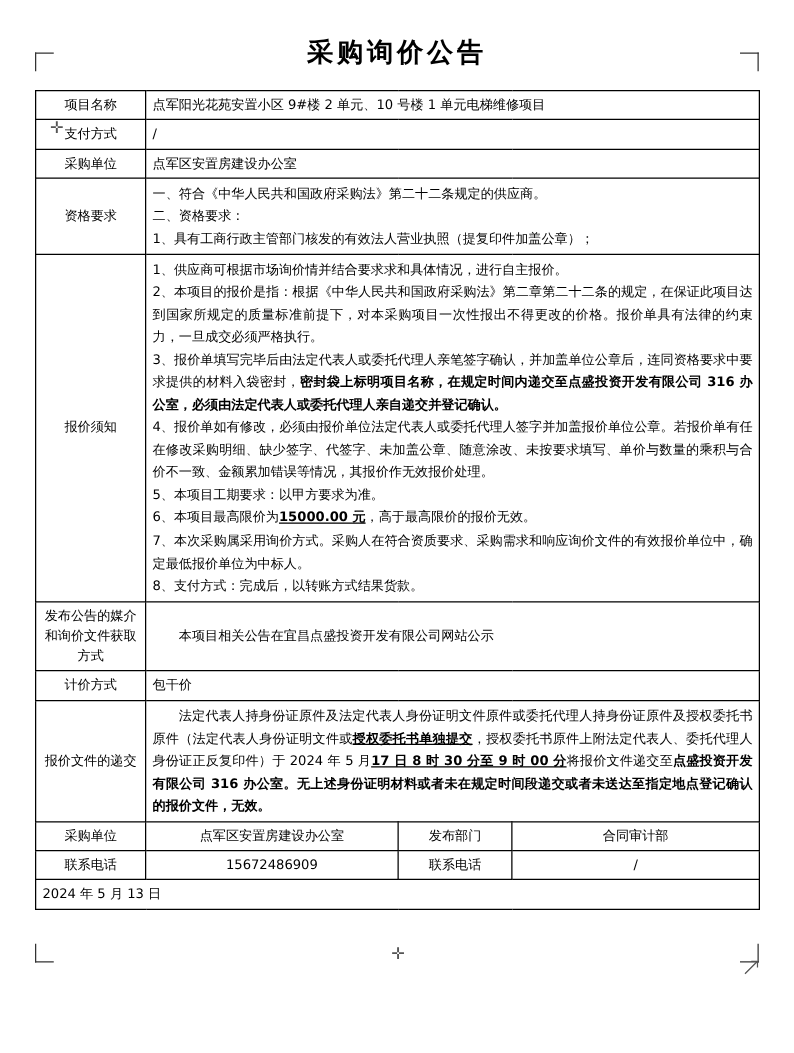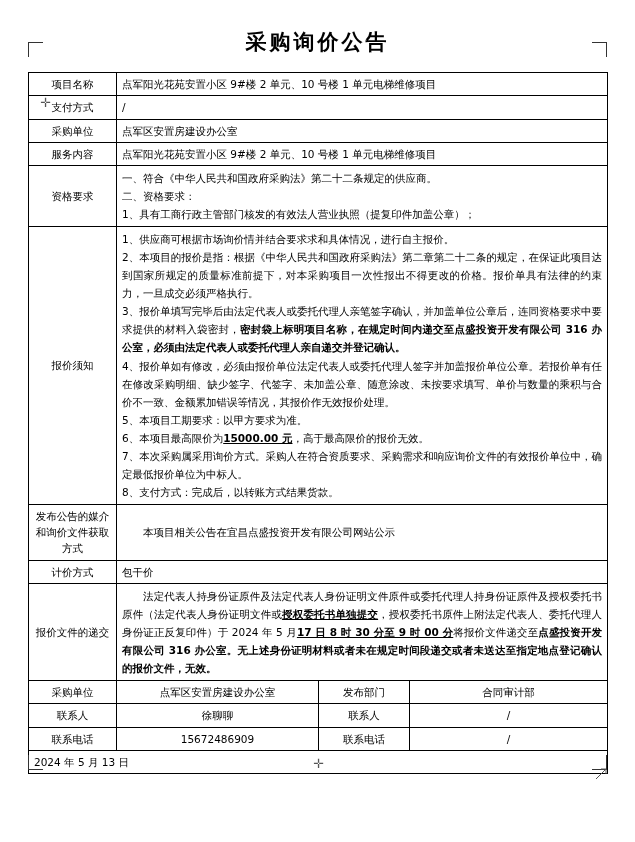--- a/index.html
+++ b/index.html
@@ -138,24 +138,20 @@
       <tr>
         <td class="label">支付方式</td>
         <td class="val" colspan="3">/</td>
       </tr>
 
       <tr>
         <td class="label">采购单位</td>
         <td class="val" colspan="3">点军区安置房建设办公室</td>
       </tr>
 
-      <tr>
-        <td class="label">服务内容</td>
-        <td class="val" colspan="3">点军阳光花苑安置小区 9#楼 2 单元、10 号楼 1 单元电梯维修项目</td>
-      </tr>
 
       <tr>
         <td class="label">资格要求</td>
         <td class="body" colspan="3">
           <p>一、符合《中华人民共和国政府采购法》第二十二条规定的供应商。</p>
           <p>二、资格要求：</p>
           <p>1、具有工商行政主管部门核发的有效法人营业执照（提复印件加盖公章）；</p>
         </td>
       </tr>
 
@@ -192,26 +188,20 @@
         </td>
       </tr>
 
       <tr>
         <td class="label">采购单位</td>
         <td class="val center">点军区安置房建设办公室</td>
         <td class="label">发布部门</td>
         <td class="val center">合同审计部</td>
       </tr>
 
-      <tr>
-        <td class="label">联系人</td>
-        <td class="val center">徐聊聊</td>
-        <td class="label">联系人</td>
-        <td class="val center">/</td>
-      </tr>
 
       <tr>
         <td class="label">联系电话</td>
         <td class="val center">15672486909</td>
         <td class="label">联系电话</td>
         <td class="val center">/</td>
       </tr>
 
       <tr class="date-row">
         <td colspan="4">2024 年 5 月 13 日</td>

